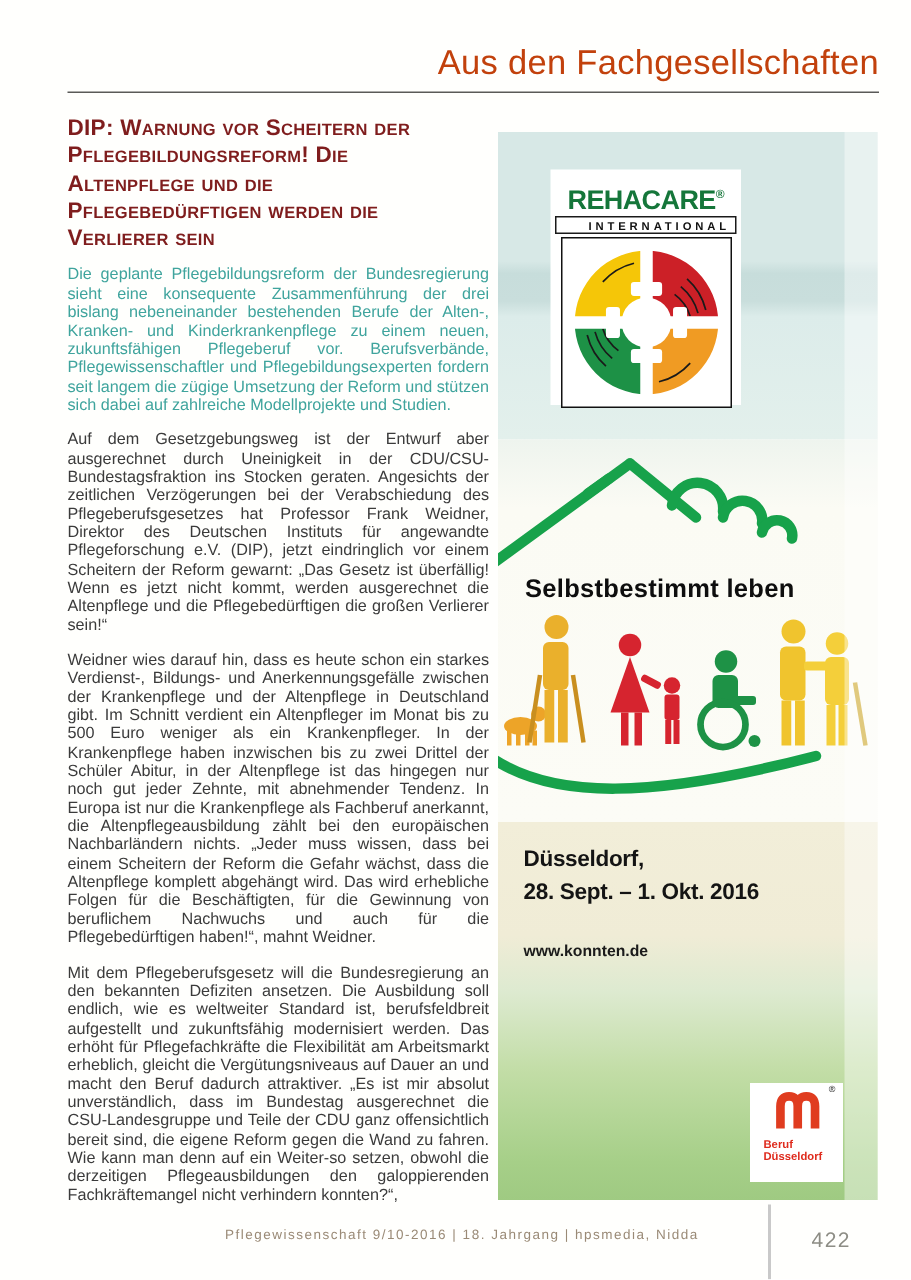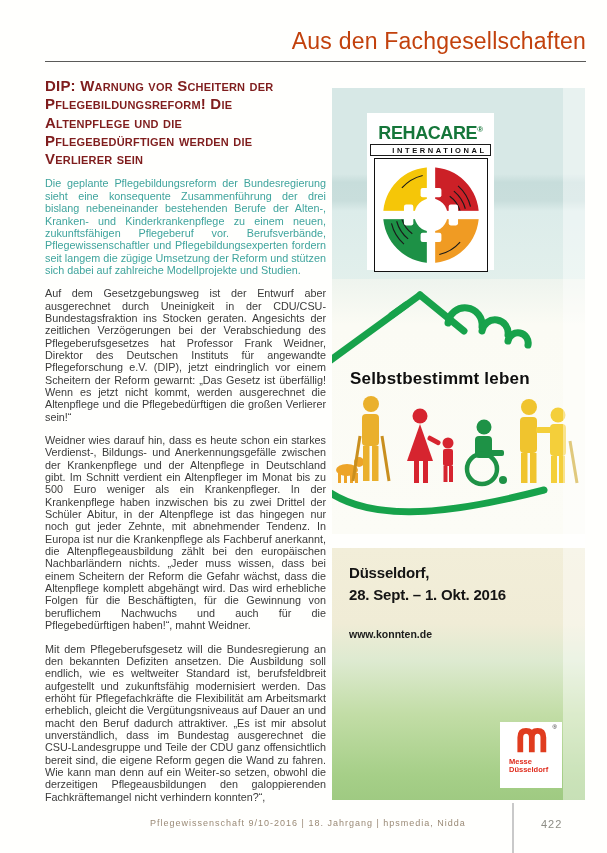--- a/index.html
+++ b/index.html
@@ -55,21 +55,21 @@
   }
   .hands-frame{
     margin:2px auto 0 auto;width:112px;height:112px;border:1.5px solid #111;
     background:#fff;display:flex;align-items:center;justify-content:center;
   }
   .ad-tagline{
     position:absolute;top:184px;left:0;width:80%;text-align:center;
     color:#117a35;font-weight:bold;font-size:11px;letter-spacing:0.3px;z-index:2;
   }
   .ad-mid{
-    position:absolute;top:191px;left:0;width:100%;height:255px;
+    position:absolute;top:205px;left:0;width:100%;height:255px;
     background:linear-gradient(180deg,#eef4ee 0%,#fbfbf4 18%,#fcfcf6 100%);
   }
   .roof-svg{position:absolute;top:2px;left:0;}
   .slogan{
     position:absolute;top:90px;left:18px;font-size:17px;font-weight:bold;
     color:#0e0e0e;letter-spacing:0.2px;z-index:2;
   }
   .figures-svg{position:absolute;top:112px;left:0;}
   .swoosh-svg{position:absolute;top:203px;left:0;}
   .ad-bottom{
@@ -84,21 +84,21 @@
     z-index:4;text-align:center;padding-top:4px;box-sizing:border-box;
   }
   .messe-reg{position:absolute;top:2px;right:5px;font-size:6px;color:#222;}
   .messe-name{font-size:7.5px;line-height:8px;font-weight:bold;color:#df2b1d;text-align:left;margin-left:9px;}
   
   .footer-text{
     position:absolute;top:818px;left:150px;font-size:9px;letter-spacing:1px;
     color:#9a8a76;
   }
   .footer-divider{position:absolute;top:803px;left:512px;width:1.5px;height:50px;background:#c9c9c9;}
-  .footer-page{position:absolute;top:818px;left:541px;font-size:11px;letter-spacing:1px;color:#8d8d85;}
+  .footer-page{position:absolute;top:818px;left:541px;font-size:14px;letter-spacing:1px;color:#8d8d85;}
 </style>
 </head>
 <body>
 
 <div class="page">
 
   <div class="hdr-title">Aus den Fachgesellschaften</div>
   <div class="hdr-rule"></div>
 
   <div class="col-left">
@@ -222,21 +222,21 @@
     <div class="ad-bottom">
       <div class="ad-city">Düsseldorf,</div>
       <div class="ad-date">28. Sept. – 1. Okt. 2016</div>
       <div class="ad-url">www.konnten.de</div>
       <div class="messe-box">
         <span class="messe-reg">®</span>
         <svg width="38" height="28" viewBox="0 0 38 34">
           <path d="M6,32 V14 Q6,6 13,6 Q20,6 20,14 V32 M20,14 Q20,6 27,6 Q34,6 34,14 V32" stroke="#e03c1f" stroke-width="7" fill="none"></path>
         </svg>
         <div class="messe-name">
-          <div>Messe</div>
+          <div>Beruf</div>
           <div>Düsseldorf</div>
         </div>
       </div>
     </div>
     <div class="ad-band"></div>
   </div>
 
   <div class="footer-text">Pflegewissenschaft 9/10-2016 | 18. Jahrgang | hpsmedia, Nidda</div>
   <div class="footer-divider"></div>
   <div class="footer-page">422</div>

